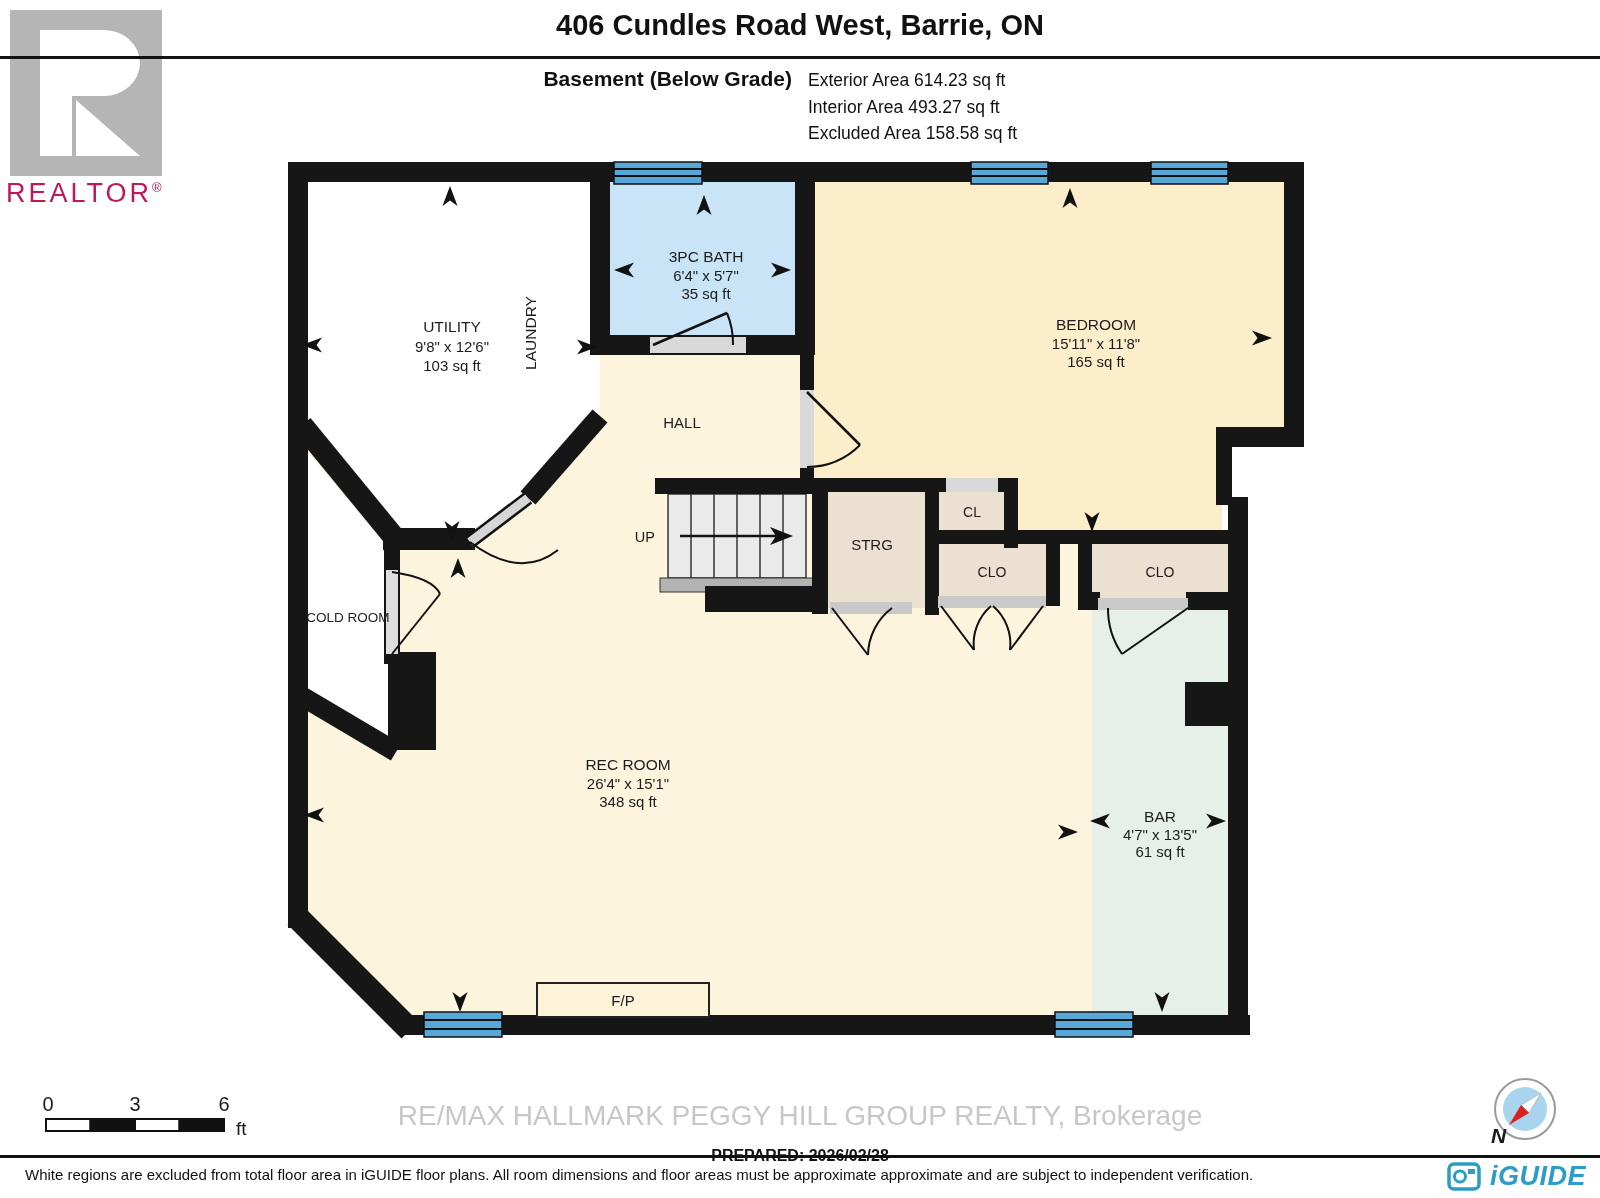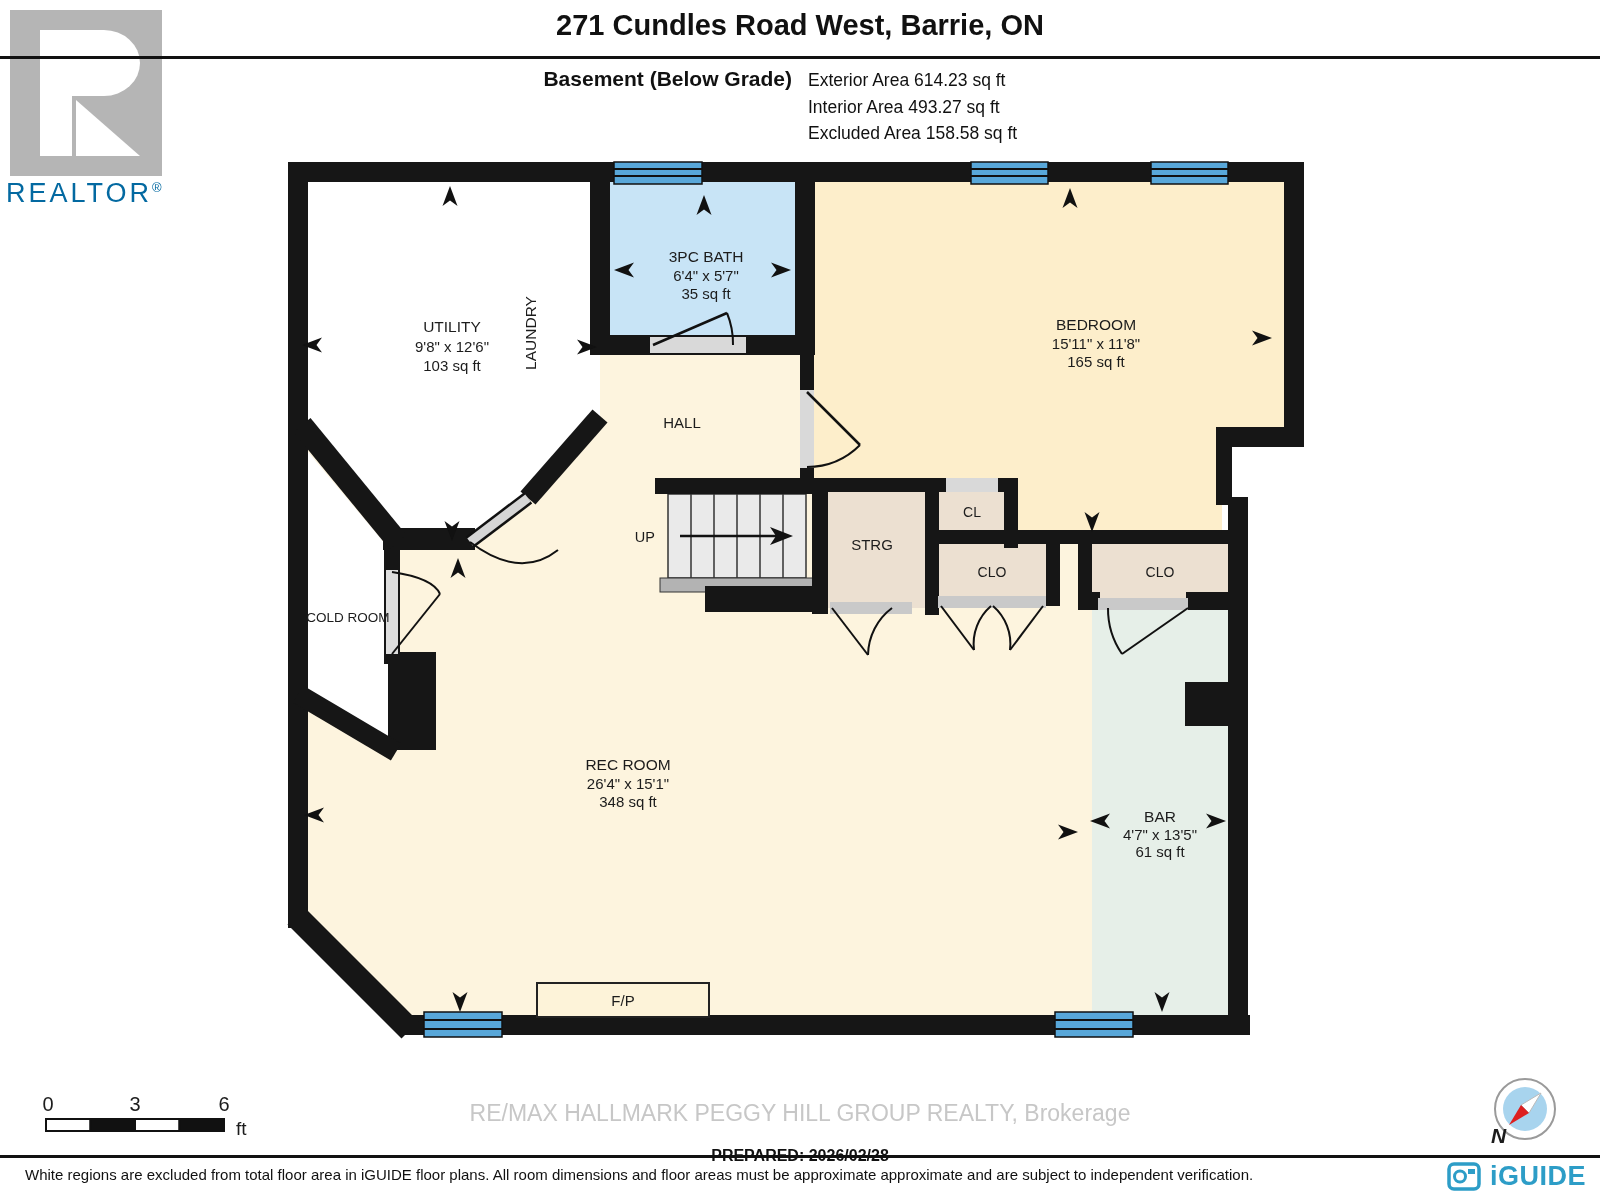--- a/index.html
+++ b/index.html
@@ -5,38 +5,38 @@
   html,body{margin:0;padding:0;}
   body{width:1600px;height:1198px;position:relative;background:#fff;
        font-family:"Liberation Sans",sans-serif;overflow:hidden;color:#111;}
   .abs{position:absolute;}
   .title{top:9px;left:0;width:100%;text-align:center;font-size:29px;font-weight:bold;z-index:4;}
   .rule-top{top:56px;left:0;width:100%;height:3px;background:#111;z-index:3;}
   .rule-bottom{top:1155px;left:0;width:100%;height:3px;background:#111;z-index:3;}
   .floor-label{top:67px;left:0;width:792px;text-align:right;font-weight:bold;font-size:21px;z-index:4;}
   .stats{top:67px;left:808px;font-size:17.5px;line-height:26.5px;z-index:4;}
   .realtor{top:8px;left:8px;z-index:2;}
-  .realtor-text{top:178px;left:6px;font-size:27px;letter-spacing:3px;color:#0369a1;z-index:2;
+  .realtor-text{top:178px;left:6px;font-size:27px;letter-spacing:3px;color:#be185d;z-index:2;
                 font-family:"Liberation Sans",sans-serif;}
   .realtor-text sup{font-size:13px;}
   .plan{top:0;left:0;z-index:1;}
-  .watermark{top:1100px;left:0;width:100%;text-align:center;font-size:23px;color:#c7c7c7;
+  .watermark{top:1100px;left:0;width:100%;text-align:center;font-size:28px;color:#c7c7c7;
              white-space:nowrap;z-index:3;}
   .prepared{top:1112px;left:0;width:100%;text-align:center;font-size:16px;font-weight:bold;z-index:4;margin-top:35px;}
   .disclaimer{top:1166px;left:25px;font-size:15px;z-index:4;}
   .scalebar{top:1083px;left:40px;z-index:4;}
   .compass{top:1067px;left:1477px;z-index:4;}
-  .iguide{top:1160px;right:14px;display:flex;align-items:center;gap:6px;z-index:4;}
+  .iguide{top:1160px;right:14px;display:flex;align-items:center;gap:6px;z-index:4;font-style:italic;}
   .iguide .brand{font-size:27px;font-weight:bold;color:#2d9dc7;letter-spacing:0.5px;}
   svg text{font-family:"Liberation Sans",sans-serif;fill:#1c1c1c;}
 </style>
 </head>
 <body>
 
-<div class="abs title">271 Cundles Road West, Barrie, ON</div>
+<div class="abs title">406 Cundles Road West, Barrie, ON</div>
 <div class="abs rule-top"></div>
 <div class="abs floor-label">Basement (Below Grade)</div>
 <div class="abs stats">
   <div>Exterior Area 614.23 sq ft</div>
   <div>Interior Area 493.27 sq ft</div>
   <div>Excluded Area 158.58 sq ft</div>
 </div>
 
 <svg class="abs realtor" width="170" height="170" viewBox="0 0 170 170">
   <rect x="2" y="2" width="152" height="166" fill="#b5b5b5"></rect>

